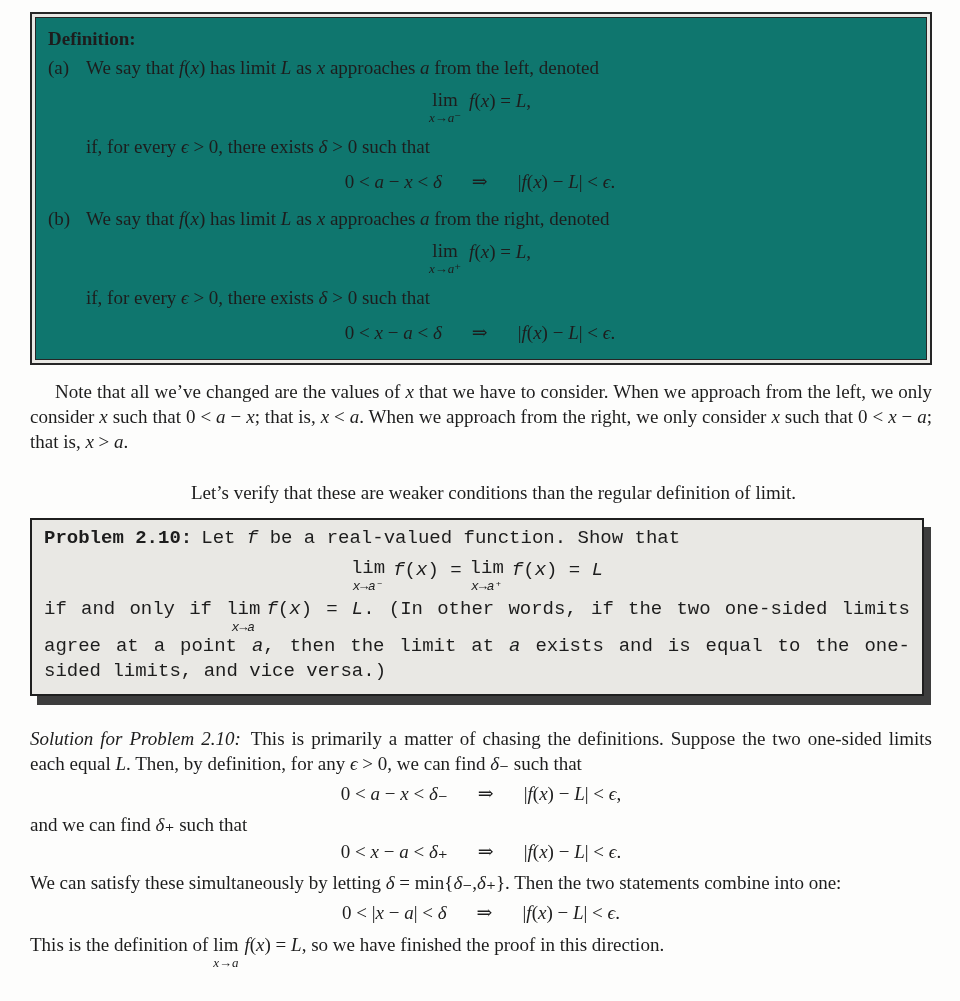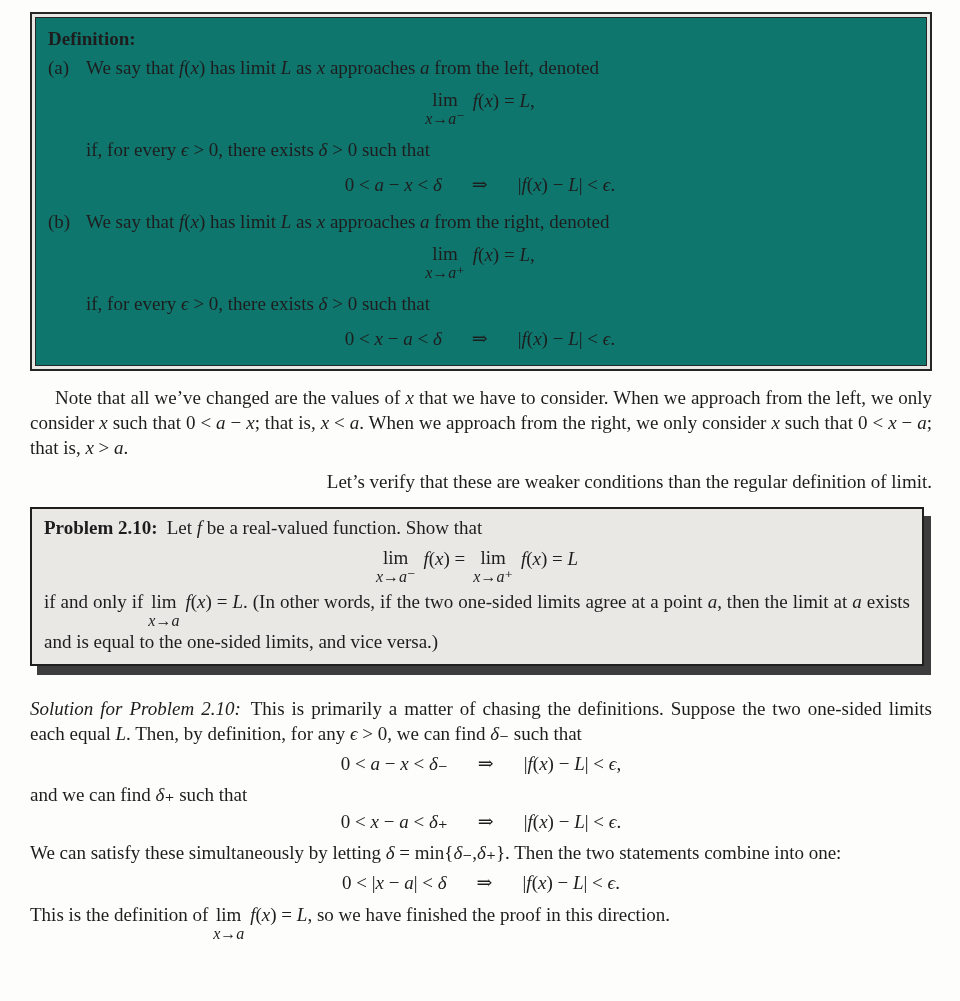--- a/index.html
+++ b/index.html
@@ -19,36 +19,37 @@
   .def-item { position:relative; padding-left:38px; margin-top:4px; }
   .def-item .ilabel { position:absolute; left:0; }
   .cond { padding-left:38px; }
 
   
   .display-eq { display:flex; justify-content:center; align-items:flex-start; line-height:1.2; }
   .eq-lim { margin:10px 0 10px; }
   .eq-impl { margin:12px 0 12px; gap:30px; }
   .eq-gap  { gap:8px; }
   .limstack { display:inline-flex; flex-direction:column; align-items:center; line-height:1; }
-  .limstack .limsub { font-size:16px; line-height:1; margin-top:2px; }
+  .limstack .limsub { font-size:13px; line-height:1; margin-top:2px; }
   .inline-lim { vertical-align:baseline; }
   .after-lim { margin-left:6px; }
 
   
   .para { text-align:justify; }
   .indent { text-indent:25px; }
   .note-para { margin-top:14px; }
-  .verify-para { margin-top:9px; text-align:right; }
+  .verify-para { margin-top:26px; text-align:center; }
 
   
   .probbox {
     margin-top:13px; margin-right:8px;
     border:2px solid #1f1f1f; background:#e9e8e4;
     box-shadow:7px 9px 0 #3d3d3d;
     padding:6px 12px 10px;
+    font-family:Liberation Mono, monospace;
   }
   .prob-label { font-weight:bold; margin-right:9px; }
   .prob-eq { margin:8px 0 4px; }
   .prob-body { text-align:justify; }
 
   
   .solution { margin-top:30px; }
   .lead { font-style:italic; margin-right:10px; }
   .sol-eq { margin:7px 0 7px; gap:30px;justify-content:center; }
   .sol-p { text-align:left; margin-top:2px; }

